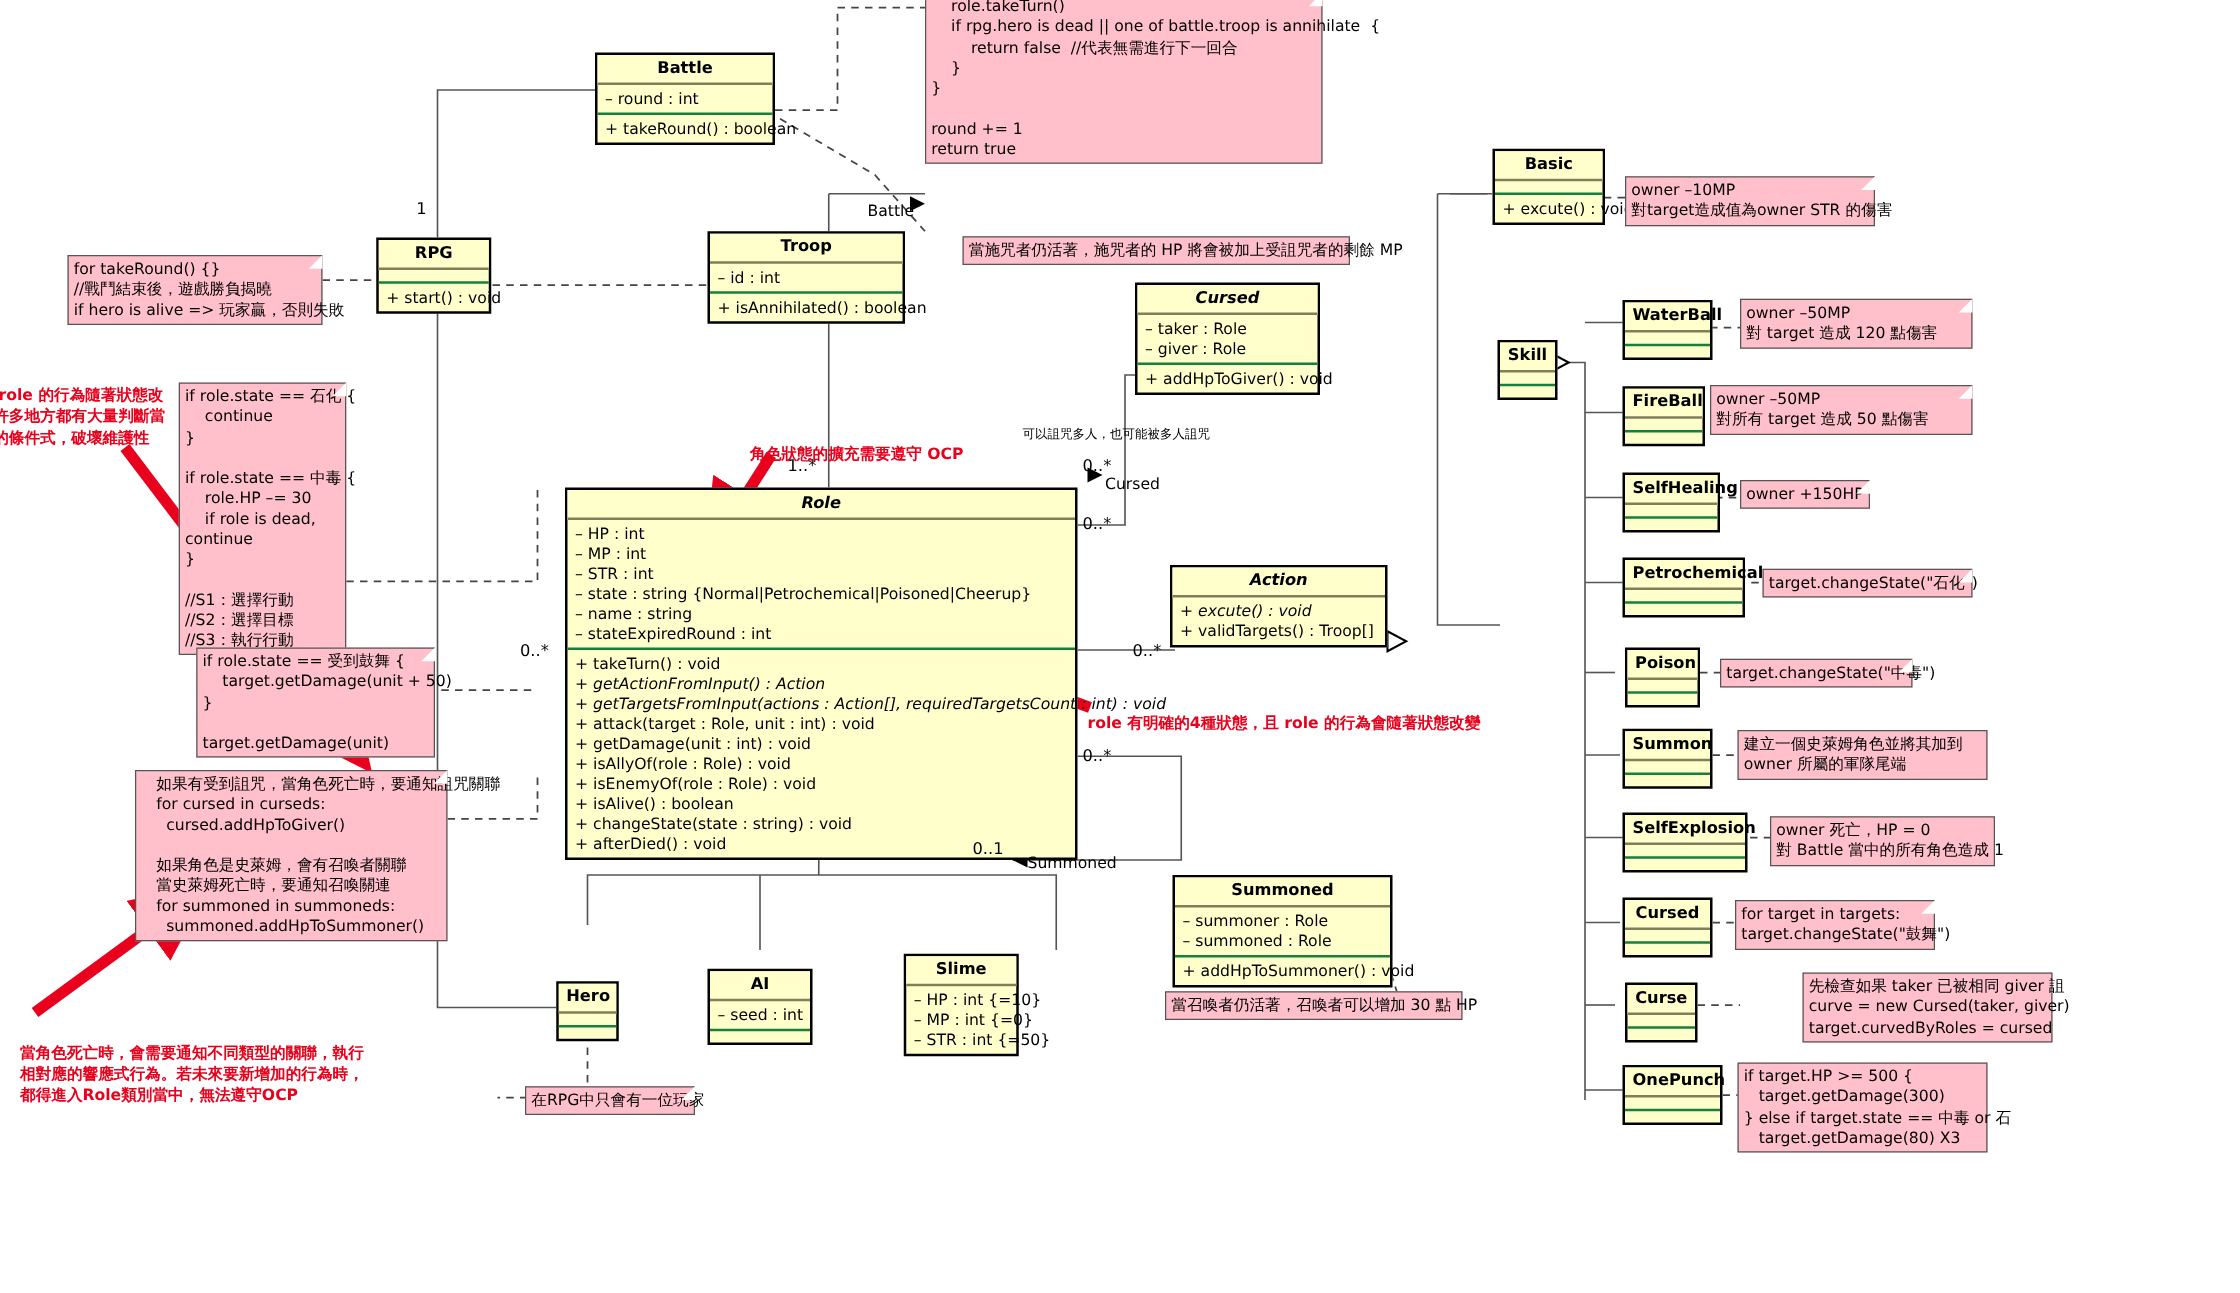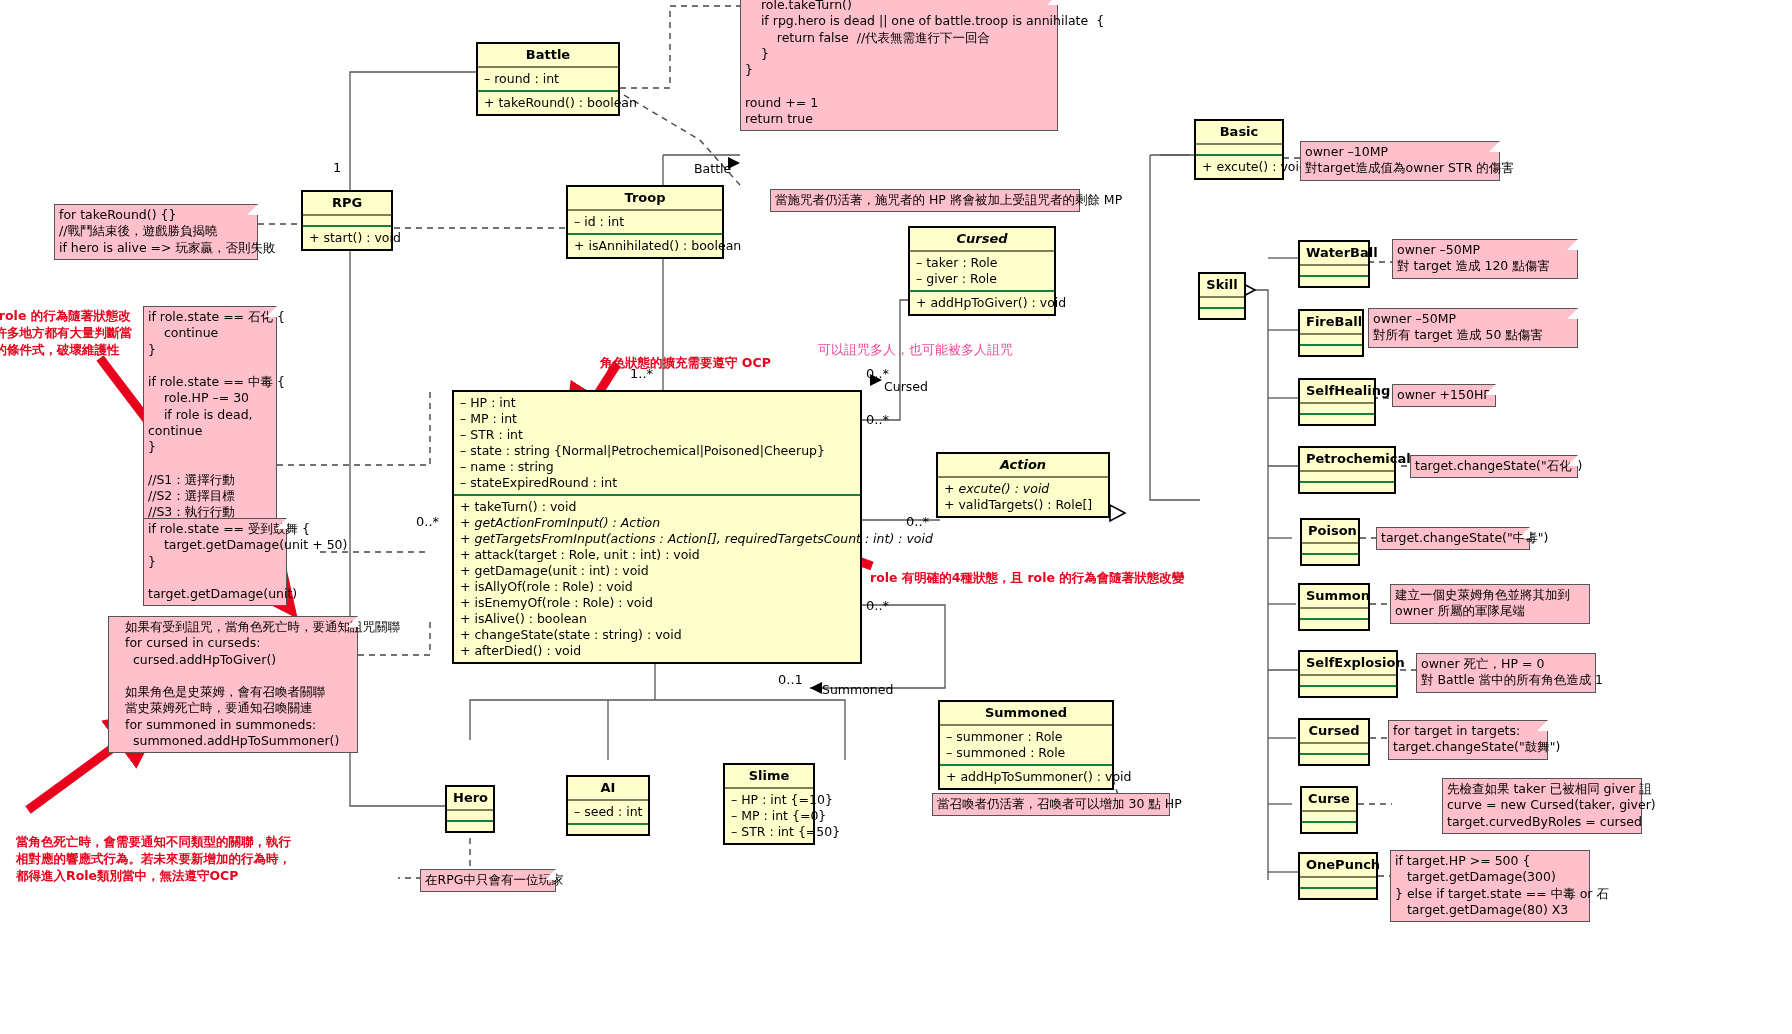--- a/index.html
+++ b/index.html
@@ -46,21 +46,21 @@
     border-width:0 0 11px 11px;border-style:solid;
     border-color:transparent transparent #ffffff transparent;
   }
   .note.nofold::after{display:none;}
   
   .redtext{
     position:absolute;color:#e8001c;font-size:12.5px;font-weight:bold;
     line-height:1.35;white-space:pre;
   }
   .bluetext{
-    position:absolute;color:#ec4899;font-size:13px;
+    position:absolute;color:#000000;font-size:10px;
     line-height:1.35;white-space:pre;
   }
   
   .mult{position:absolute;font-size:13px;color:#000;white-space:nowrap;}
   .rolelbl{position:absolute;font-size:12.5px;color:#000;white-space:nowrap;}
   svg.overlay{position:absolute;left:0;top:0;width:1792px;height:1034px;pointer-events:none;}
 </style>
 </head>
 <body>
 
@@ -187,20 +187,21 @@
   <div class="sect">
     <div class="row">– taker : Role</div>
     <div class="row">– giver : Role</div>
   </div>
   <div class="sect">
     <div class="row">+ addHpToGiver() : void</div>
   </div>
 </div>
 
 <div class="uml" style="left:452px;top:390px;width:410px;">
+  <div class="title abs">Role</div>
   <div class="sect">
     <div class="row">– HP : int</div>
     <div class="row">– MP : int</div>
     <div class="row">– STR : int</div>
     <div class="row">– state : string {Normal|Petrochemical|Poisoned|Cheerup}</div>
     <div class="row">– name : string</div>
     <div class="row">– stateExpiredRound : int</div>
   </div>
   <div class="sect">
     <div class="row">+ takeTurn() : void</div>
@@ -213,21 +214,21 @@
     <div class="row">+ isAlive() : boolean</div>
     <div class="row">+ changeState(state : string) : void</div>
     <div class="row">+ afterDied() : void</div>
   </div>
 </div>
 
 <div class="uml" style="left:936px;top:452px;width:174px;">
   <div class="title abs">Action</div>
   <div class="sect">
     <div class="row it">+ excute() : void</div>
-    <div class="row">+ validTargets() : Role[]</div>
+    <div class="row">+ validTargets() : Troop[]</div>
   </div>
 </div>
 
 <div class="uml" style="left:938px;top:700px;width:176px;">
   <div class="title">Summoned</div>
   <div class="sect">
     <div class="row">– summoner : Role</div>
     <div class="row">– summoned : Role</div>
   </div>
   <div class="sect">
@@ -352,21 +353,21 @@
 if role.state == 中毒 {
     role.HP –= 30
     if role is dead,
 continue
 }
 
 //S1：選擇行動
 //S2：選擇目標
 //S3：執行行動</div>
 
-<div class="note" style="left:143px;top:518px;width:144px;">if role.state == 受到鼓舞 {
+<div class="note" style="left:157px;top:518px;width:191px;">if role.state == 受到鼓舞 {
     target.getDamage(unit + 50)
 }
 
 target.getDamage(unit)</div>
 
 <div class="note" style="left:108px;top:616px;width:250px;padding-left:16px;">如果有受到詛咒，當角色死亡時，要通知詛咒關聯
 for cursed in curseds:
   cursed.addHpToGiver()
 
 如果角色是史萊姆，會有召喚者關聯

